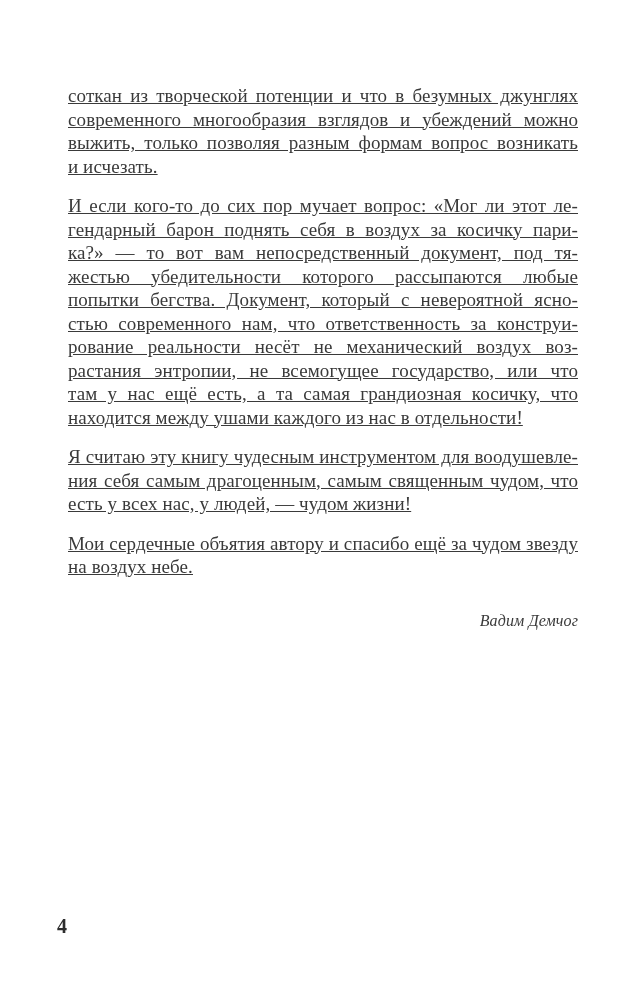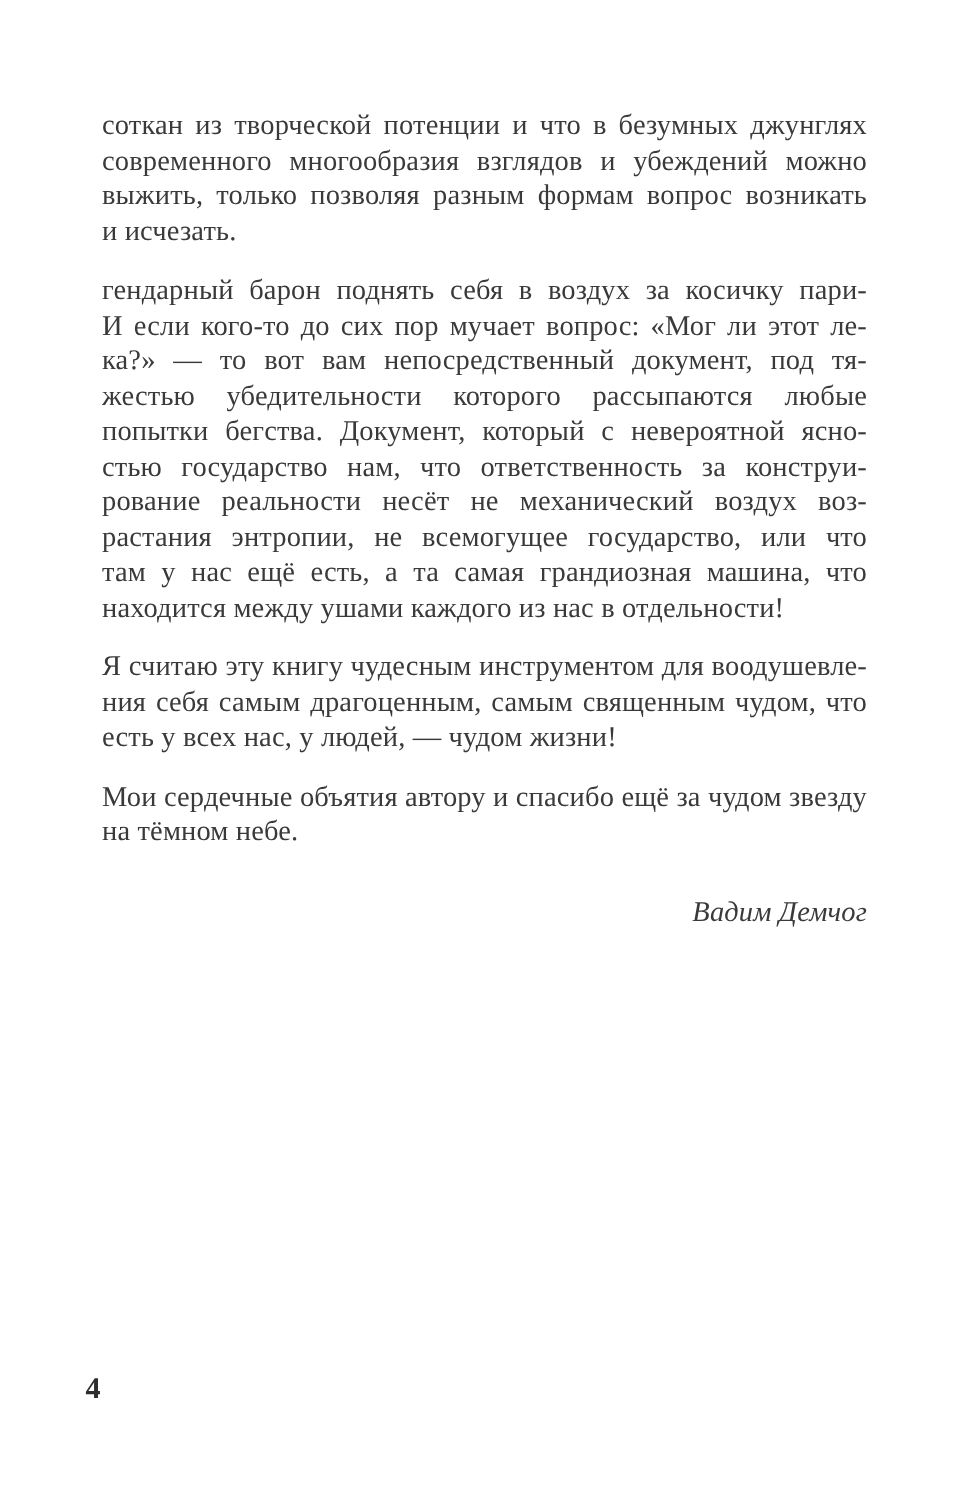--- a/index.html
+++ b/index.html
@@ -23,36 +23,37 @@
     position: absolute;
     left: 68px;
     top: 72px;
     width: 510px;
     font-size: 19px;
     line-height: 23.5px;
     color: #3a3a3a;
     letter-spacing: 0.1px;
   }
   .paragraph {
-    margin: 0 0 16px 0;
+    margin: 12px 0 16px 0;
     padding: 0;
+    text-decoration: underline;
   }
   .line {
     text-align: justify;
     text-align-last: justify;
   }
   .line.last {
     text-align: center;
     text-align-last: left;
   }
   .signature {
     margin-top: 30px;
     text-align: right;
     font-style: italic;
-    font-size: 19px;
+    font-size: 16px;
     color: #3a3a3a;
   }
   .page-number {
     position: absolute;
     left: 57px;
     top: 915px;
     font-size: 20px;
     font-weight: bold;
     color: #2d2d2d;
   }
@@ -63,36 +64,36 @@
 <div class="book-page">
   <div class="text-block" id="text-block">
 
     <div class="paragraph">
         <div class="line">соткан из творческой потенции и что в безумных джунглях</div>
         <div class="line">современного многообразия взглядов и убеждений можно</div>
         <div class="line">выжить, только позволяя разным формам вопрос возникать</div>
         <div class="line last">и исчезать.</div>
       </div>
       <div class="paragraph">
+        <div class="line">И если кого-то до сих пор мучает вопрос: «Мог ли этот ле-</div>
         <div class="line">гендарный барон поднять себя в воздух за косичку пари-</div>
-        <div class="line">И если кого-то до сих пор мучает вопрос: «Мог ли этот ле-</div>
         <div class="line">ка?» — то вот вам непосредственный документ, под тя-</div>
         <div class="line">жестью убедительности которого рассыпаются любые</div>
         <div class="line">попытки бегства. Документ, который с невероятной ясно-</div>
-        <div class="line">стью государство нам, что ответственность за конструи-</div>
+        <div class="line">стью современного нам, что ответственность за конструи-</div>
         <div class="line">рование реальности несёт не механический воздух воз-</div>
         <div class="line">растания энтропии, не всемогущее государство, или что</div>
-        <div class="line">там у нас ещё есть, а та самая грандиозная машина, что</div>
+        <div class="line">там у нас ещё есть, а та самая грандиозная косичку, что</div>
         <div class="line last">находится между ушами каждого из нас в отдельности!</div>
       </div>
       <div class="paragraph">
         <div class="line">Я считаю эту книгу чудесным инструментом для воодушевле-</div>
         <div class="line">ния себя самым драгоценным, самым священным чудом, что</div>
         <div class="line last">есть у всех нас, у людей, — чудом жизни!</div>
       </div>
       <div class="paragraph">
         <div class="line">Мои сердечные объятия автору и спасибо ещё за чудом звезду</div>
-        <div class="line last">на тёмном небе.</div>
+        <div class="line last">на воздух небе.</div>
       </div>
       <div class="signature">Вадим Демчог</div>
   </div>
   <div class="page-number">4</div>
 </div>
 
 </body></html>

